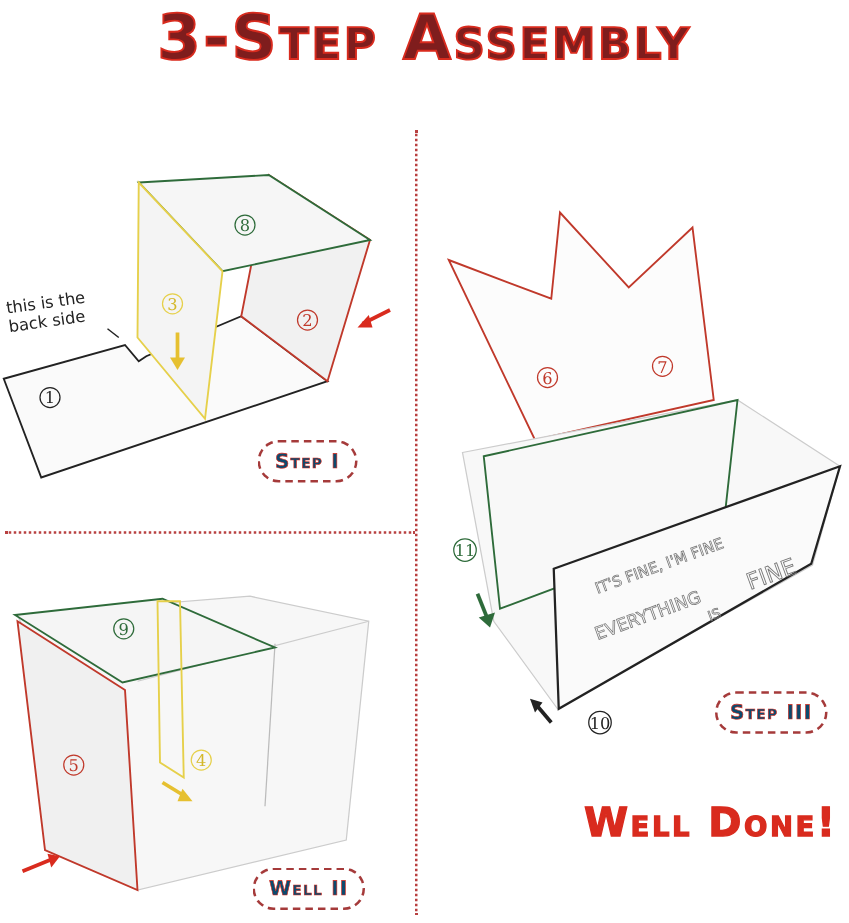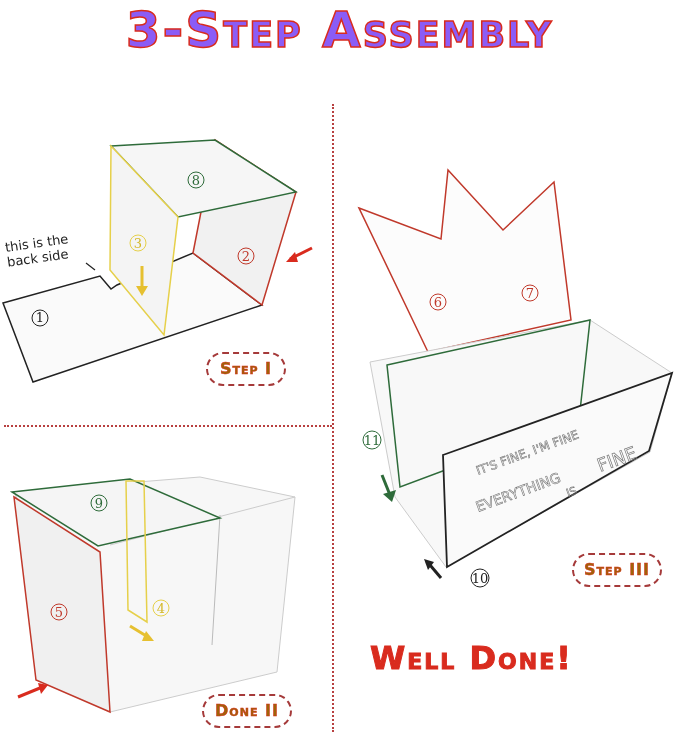--- a/index.html
+++ b/index.html
@@ -1,30 +1,30 @@
 <!DOCTYPE html>
 <html><head>
 <meta charset="utf-8">
 <style>
   html, body { margin:0; padding:0; background:#ffffff; }
   body { width:679px; height:738px; position:relative; overflow:hidden; font-family:"DejaVu Sans", sans-serif; }
   .title {
     position:absolute; left:0; top:2px; width:679px; text-align:center;
     font-family:"DejaVu Sans", sans-serif; font-weight:900; font-size:50px; letter-spacing:2px;
-    color:#8b5cf6; -webkit-text-stroke:1.5px #d92b1e; line-height:56px; font-variant:small-caps;
+    color:#7f1d1d; -webkit-text-stroke:1.5px #d92b1e; line-height:56px; font-variant:small-caps;
   }
   .divider-v { position:absolute; left:332px; top:104px; width:0; height:628px; border-left:2px dotted #b84040; }
   .divider-h { position:absolute; left:4px; top:425px; width:328px; height:0; border-top:2px dotted #b84040; }
   .step-badge {
     position:absolute; border:2px dashed #a53a3a; border-radius:18px;
-    color:#a16207; font-weight:900; font-size:16px; text-align:center; letter-spacing:1px;
+    color:#0c4a6e; font-weight:900; font-size:16px; text-align:center; letter-spacing:1px;
     line-height:30px; height:30px; font-variant:small-caps; -webkit-text-stroke:0.5px #d92b1e;
   }
   .well-done {
-    position:absolute; left:370px; top:638px; width:300px; text-align:left;
+    position:absolute; left:370px; top:638px; width:300px; text-align:right;
     font-weight:900; font-size:32px; color:#d92b1e; -webkit-text-stroke:1px #d92b1e;
     letter-spacing:2px; font-variant:small-caps; line-height:40px;
   }
   .note {
     position:absolute; left:4px; top:240px; font-size:13px; line-height:15px; color:#222;
     transform:rotate(-8deg); transform-origin:left top; font-family:"DejaVu Sans", sans-serif;
   }
   svg.fig { position:absolute; left:0; top:0; }
   .num { font-family:"DejaVu Serif", serif; font-size:13px; }
 </style>
@@ -81,21 +81,21 @@
   <text x="99" y="508" class="num" text-anchor="middle" fill="#2e6b3a">9</text>
   <circle cx="59" cy="612" r="8" fill="none" stroke="#c0392b" stroke-width="1"></circle>
   <text x="59" y="617" class="num" text-anchor="middle" fill="#c0392b">5</text>
   <circle cx="161" cy="608" r="8" fill="none" stroke="#e6d04a" stroke-width="1"></circle>
   <text x="161" y="613" class="num" text-anchor="middle" fill="#d4b82a">4</text>
   <line x1="130" y1="626" x2="148" y2="637" stroke="#e6c030" stroke-width="3"></line>
   <polygon points="146,631 154,641 142,641" fill="#e6c030"></polygon>
   <line x1="18" y1="697" x2="40" y2="688" stroke="#d92b1e" stroke-width="3"></line>
   <polygon points="38,683 48,685 41,694" fill="#d92b1e"></polygon>
 </svg>
-<div class="step-badge" style="left:202px;top:694px;width:86px;">Done II</div>
+<div class="step-badge" style="left:202px;top:694px;width:86px;">Well II</div>
 
 <svg class="fig" width="679" height="738">
 
   <polygon points="359,208 441,239 448,170 503,230 554,182 571,320 428,352" fill="#fcfcfc" stroke="#c0392b" stroke-width="1.5"></polygon>
 
   <polygon points="370,362 590,320 672,373 650,452 446,567 395,497" fill="#f8f8f8" stroke="#ccc" stroke-width="1"></polygon>
 
   <polygon points="387,365 590,320 579,420 400,487" fill="none" stroke="#2e6b3a" stroke-width="1.5"></polygon>
 
   <polygon points="443,455 672,373 649,451 447,567" fill="#fafafa" stroke="#222" stroke-width="1.8"></polygon>

